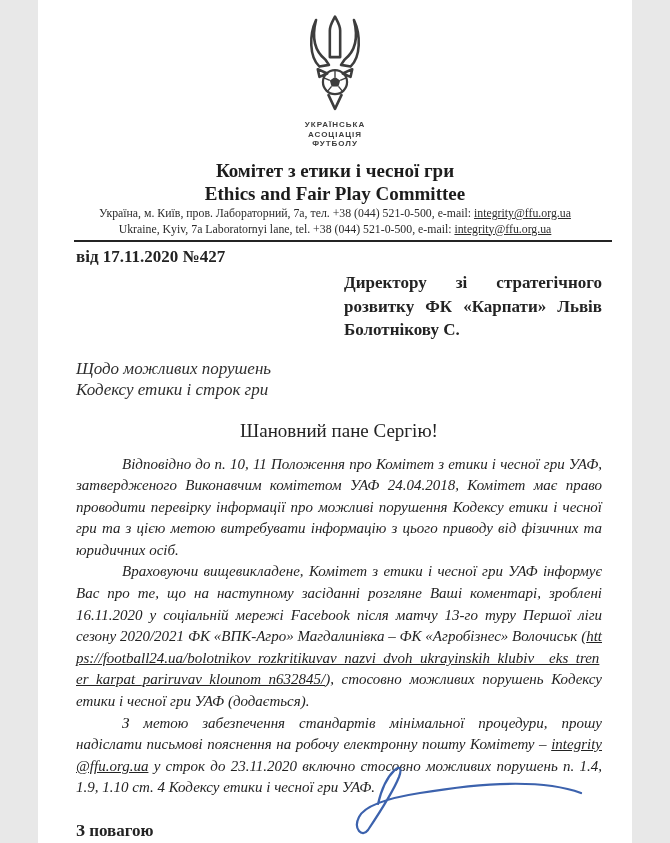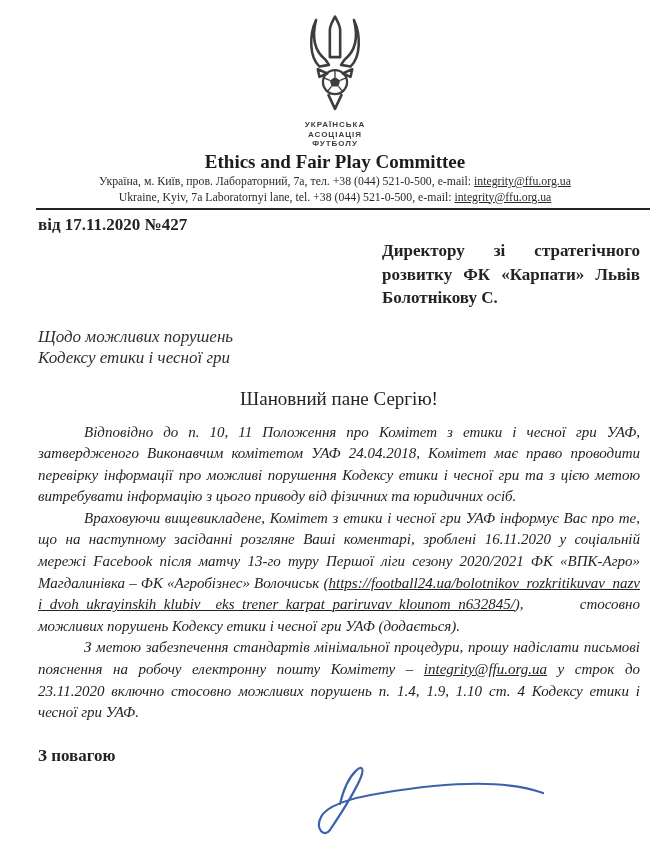--- a/index.html
+++ b/index.html
@@ -1,18 +1,18 @@
 <!DOCTYPE html>
 <html><head>
 <meta charset="utf-8">
 <style>
   html,body{margin:0;padding:0;background:#e8e8e8;}
   .page{
     position:relative;
-    width:670px;height:843px;
+    width:594px;height:843px;
     margin:0 auto;
     background:#ffffff;
     color:#232323;
     font-family:"Liberation Serif", serif;
     overflow:hidden;
   }
   
   .letterhead{text-align:center;padding-top:14px;}
   .logo-wrap{display:inline-block;}
   .logo-caption{
@@ -76,20 +76,21 @@
             <path d="M39,77 L32,74"></path>
         </g>
       </svg>
       <div class="logo-caption">
           <div>УКРАЇНСЬКА</div>
           <div>АСОЦІАЦІЯ</div>
           <div>ФУТБОЛУ</div>
         </div>
     </div>
 
+    <div class="title-uk">Комітет з етики і чесної гри</div>
     <div class="title-en">Ethics and Fair Play Committee</div>
 
     <div class="addr">
       <div><span>Україна, м. Київ, пров. Лабораторний, 7а, тел. +38 (044) 521-0-500, e-mail: </span><span class="link">integrity@ffu.org.ua</span></div>
       <div><span>Ukraine, Kyiv, 7a Laboratornyi lane, tel. +38 (044) 521-0-500, e-mail: </span><span class="link">integrity@ffu.org.ua</span></div>
     </div>
   </div>
 
   <div class="rule"></div>
 
@@ -97,21 +98,21 @@
     <div class="ref">від 17.11.2020 №427</div>
 
     <div class="addressee">
         <div class="jline">Директору зі стратегічного</div>
         <div class="jline">розвитку ФК «Карпати» Львів</div>
         <div>Болотнікову С.</div>
       </div>
 
     <div class="subject">
         <div>Щодо можливих порушень</div>
-        <div>Кодексу етики і чесної гри</div>
+        <div>Кодексу етики і строк гри</div>
       </div>
 
     <div class="salutation">Шановний пане Сергію!</div>
 
     <div class="letter-body">
         <p class="para"><span>Відповідно до п. 10, 11 Положення про Комітет з етики і чесної гри УАФ, затвердженого Виконавчим комітетом УАФ 24.04.2018, Комітет має право проводити перевірку інформації про можливі порушення Кодексу етики і чесної гри та з цією метою витребувати інформацію з цього приводу від фізичних та юридичних осіб.</span></p>
         <p class="para"><span>Враховуючи вищевикладене, Комітет з етики і чесної гри УАФ інформує Вас про те, що на наступному засіданні розгляне Ваші коментарі, зроблені 16.11.2020 у соціальній мережі Facebook після матчу 13-го туру Першої ліги сезону 2020/2021 ФК «ВПК-Агро» Магдалинівка – ФК «Агробізнес» Волочиськ (</span><span class="link">https://football24.ua/bolotnikov_rozkritikuvav_nazvi_dvoh_ukrayinskih_klubiv__eks_trener_karpat_pariruvav_klounom_n632845/</span><span>), стосовно можливих порушень Кодексу етики і чесної гри УАФ (додається).</span></p>
         <p class="para"><span>З метою забезпечення стандартів мінімальної процедури, прошу надіслати письмові пояснення на робочу електронну пошту Комітету – </span><span class="link">integrity@ffu.org.ua</span><span> у строк до 23.11.2020 включно стосовно можливих порушень п. 1.4, 1.9, 1.10 ст. 4 Кодексу етики і чесної гри УАФ.</span></p>
       </div>
 

